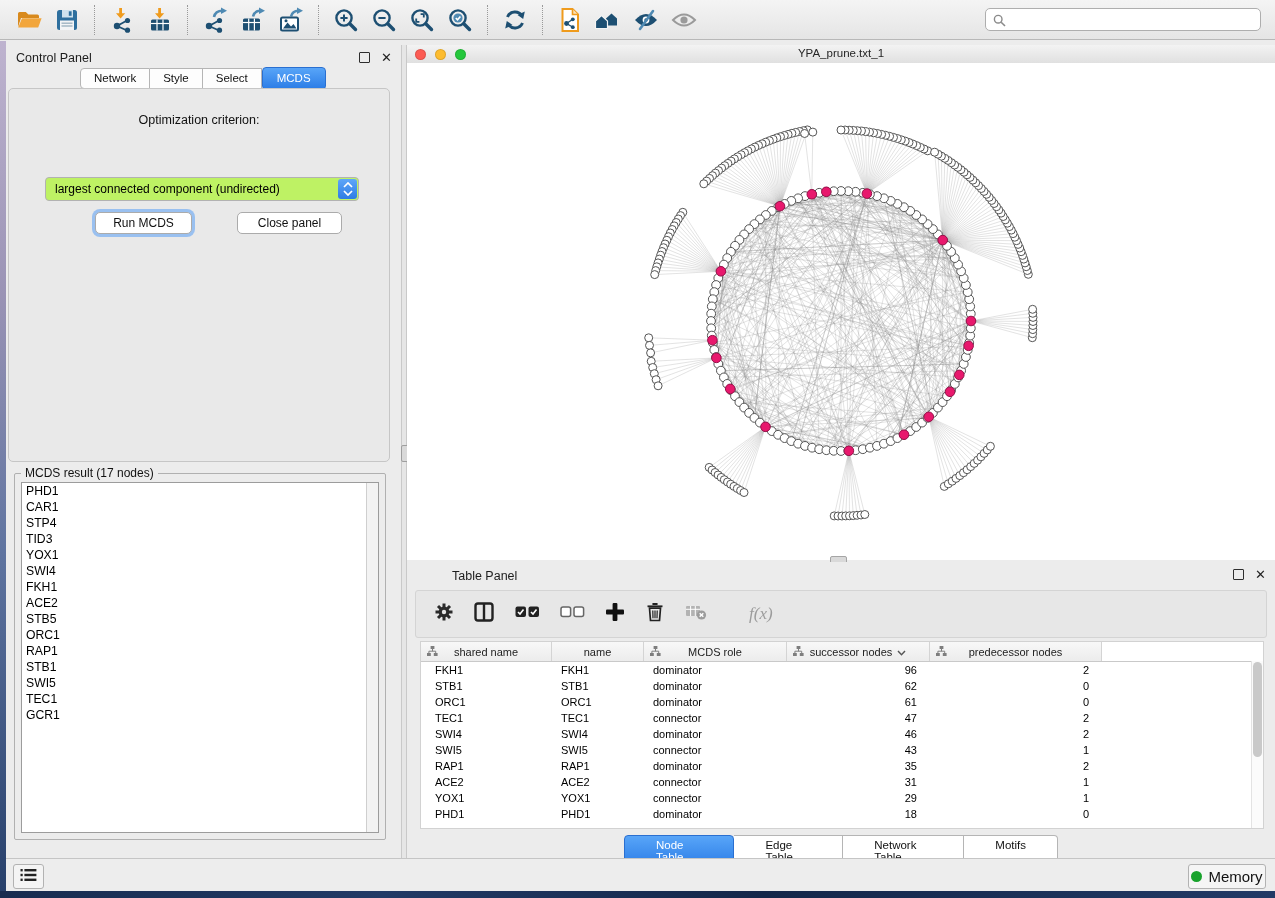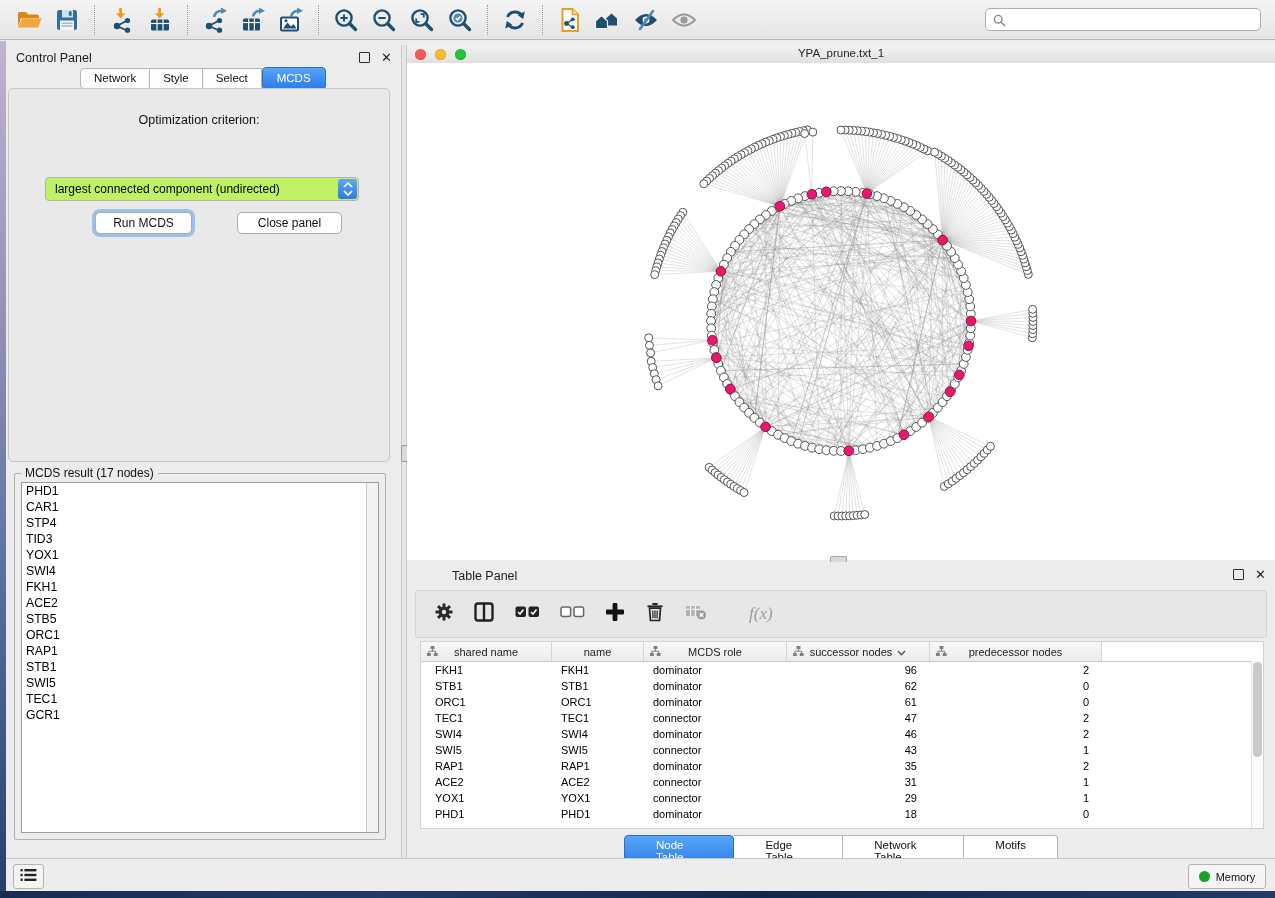--- a/index.html
+++ b/index.html
@@ -105,21 +105,21 @@
   .tp-tab:last-child{border-radius:0 4px 4px 0;}
   .tp-tab.active{background:linear-gradient(#58a5f8,#2b7ce6);color:#fff;border-color:#2a6fd0;border-radius:4px;}
   
   .status-bar{position:absolute;left:6px;top:858px;width:1269px;height:33px;background:#ededed;
     border-top:1px solid #c5c5c5;box-sizing:border-box;}
   .task-btn{position:absolute;left:7px;top:5px;width:29px;height:23px;background:#f4f4f4;
     border:1px solid #b2b2b2;border-radius:3px;display:flex;align-items:center;justify-content:center;}
   .memory-btn{position:absolute;right:9px;top:5px;width:76px;height:23px;background:#f5f5f5;
     border:1px solid #b2b2b2;border-radius:3px;display:flex;align-items:center;justify-content:center;gap:6px;}
   .mem-dot{width:11px;height:11px;border-radius:50%;background:#18a22c;}
-  .memory-btn span{font-size:11px;color:#111;}
+  .memory-btn span{font-size:15px;color:#111;}
 </style>
 </head>
 <body>
 
 <div class="wall-left"></div>
 <div class="wall-bottom"></div>
 
 <div class="toolbar">
   <div class="tbtn">
     <span>

